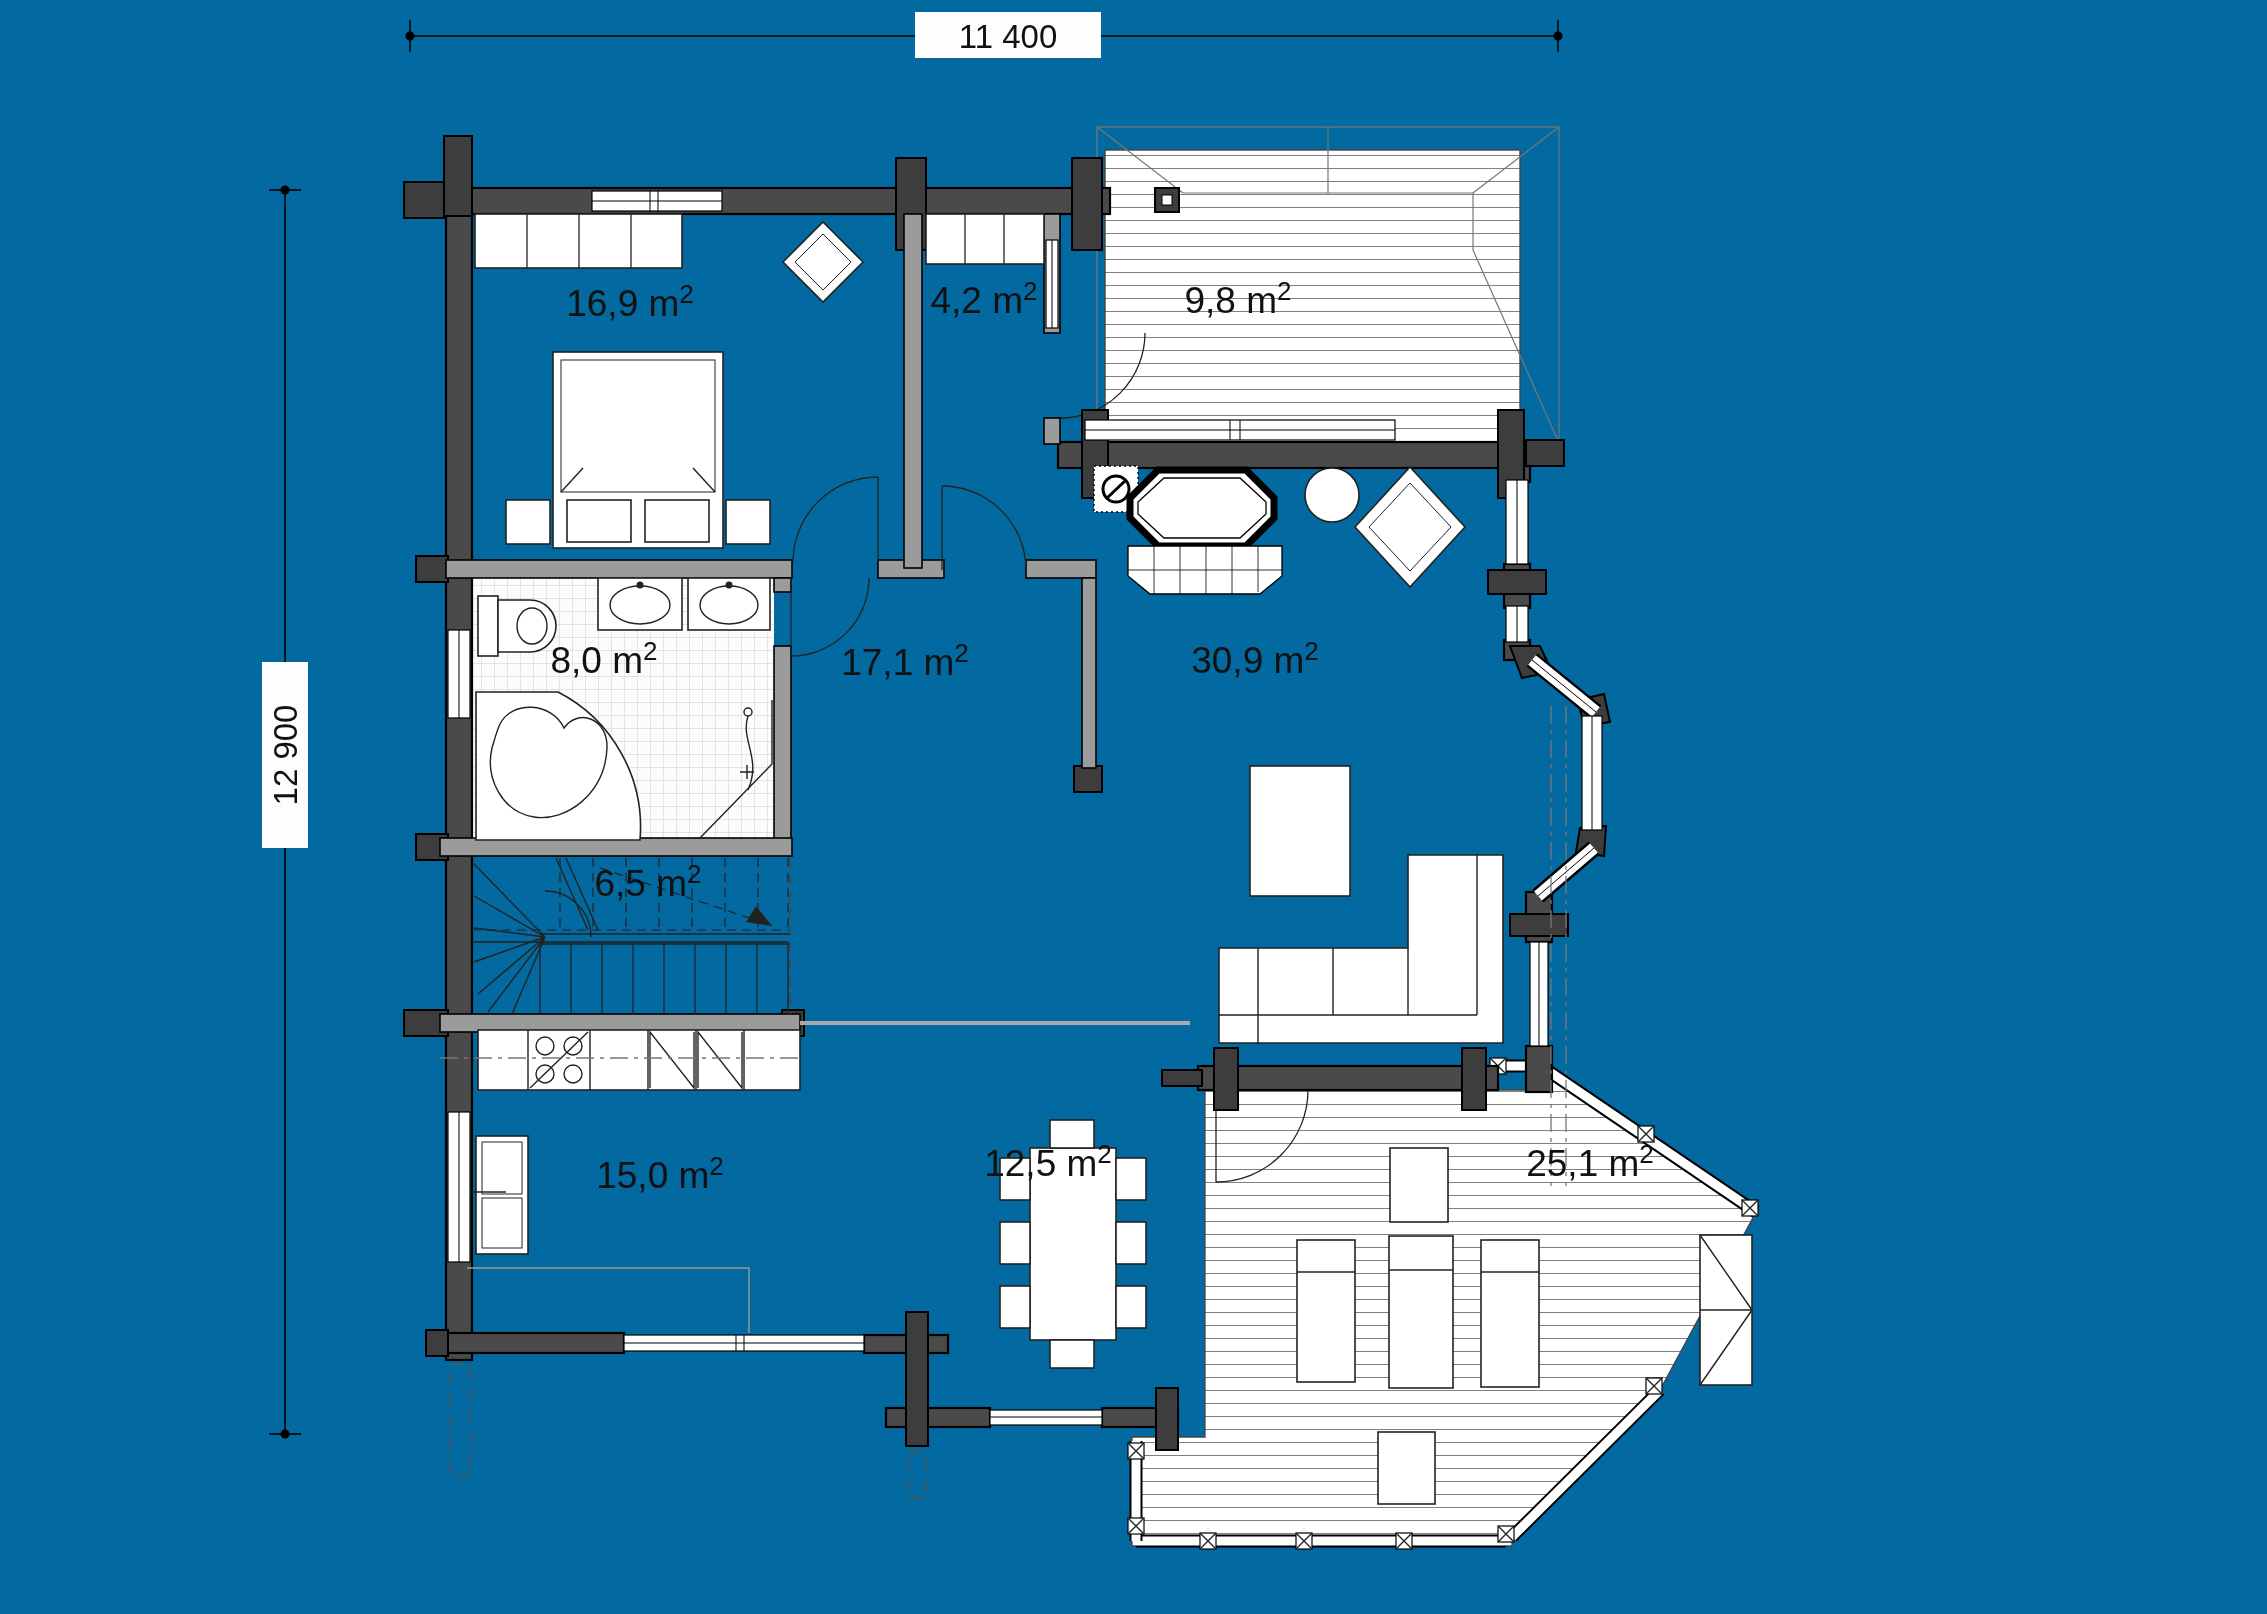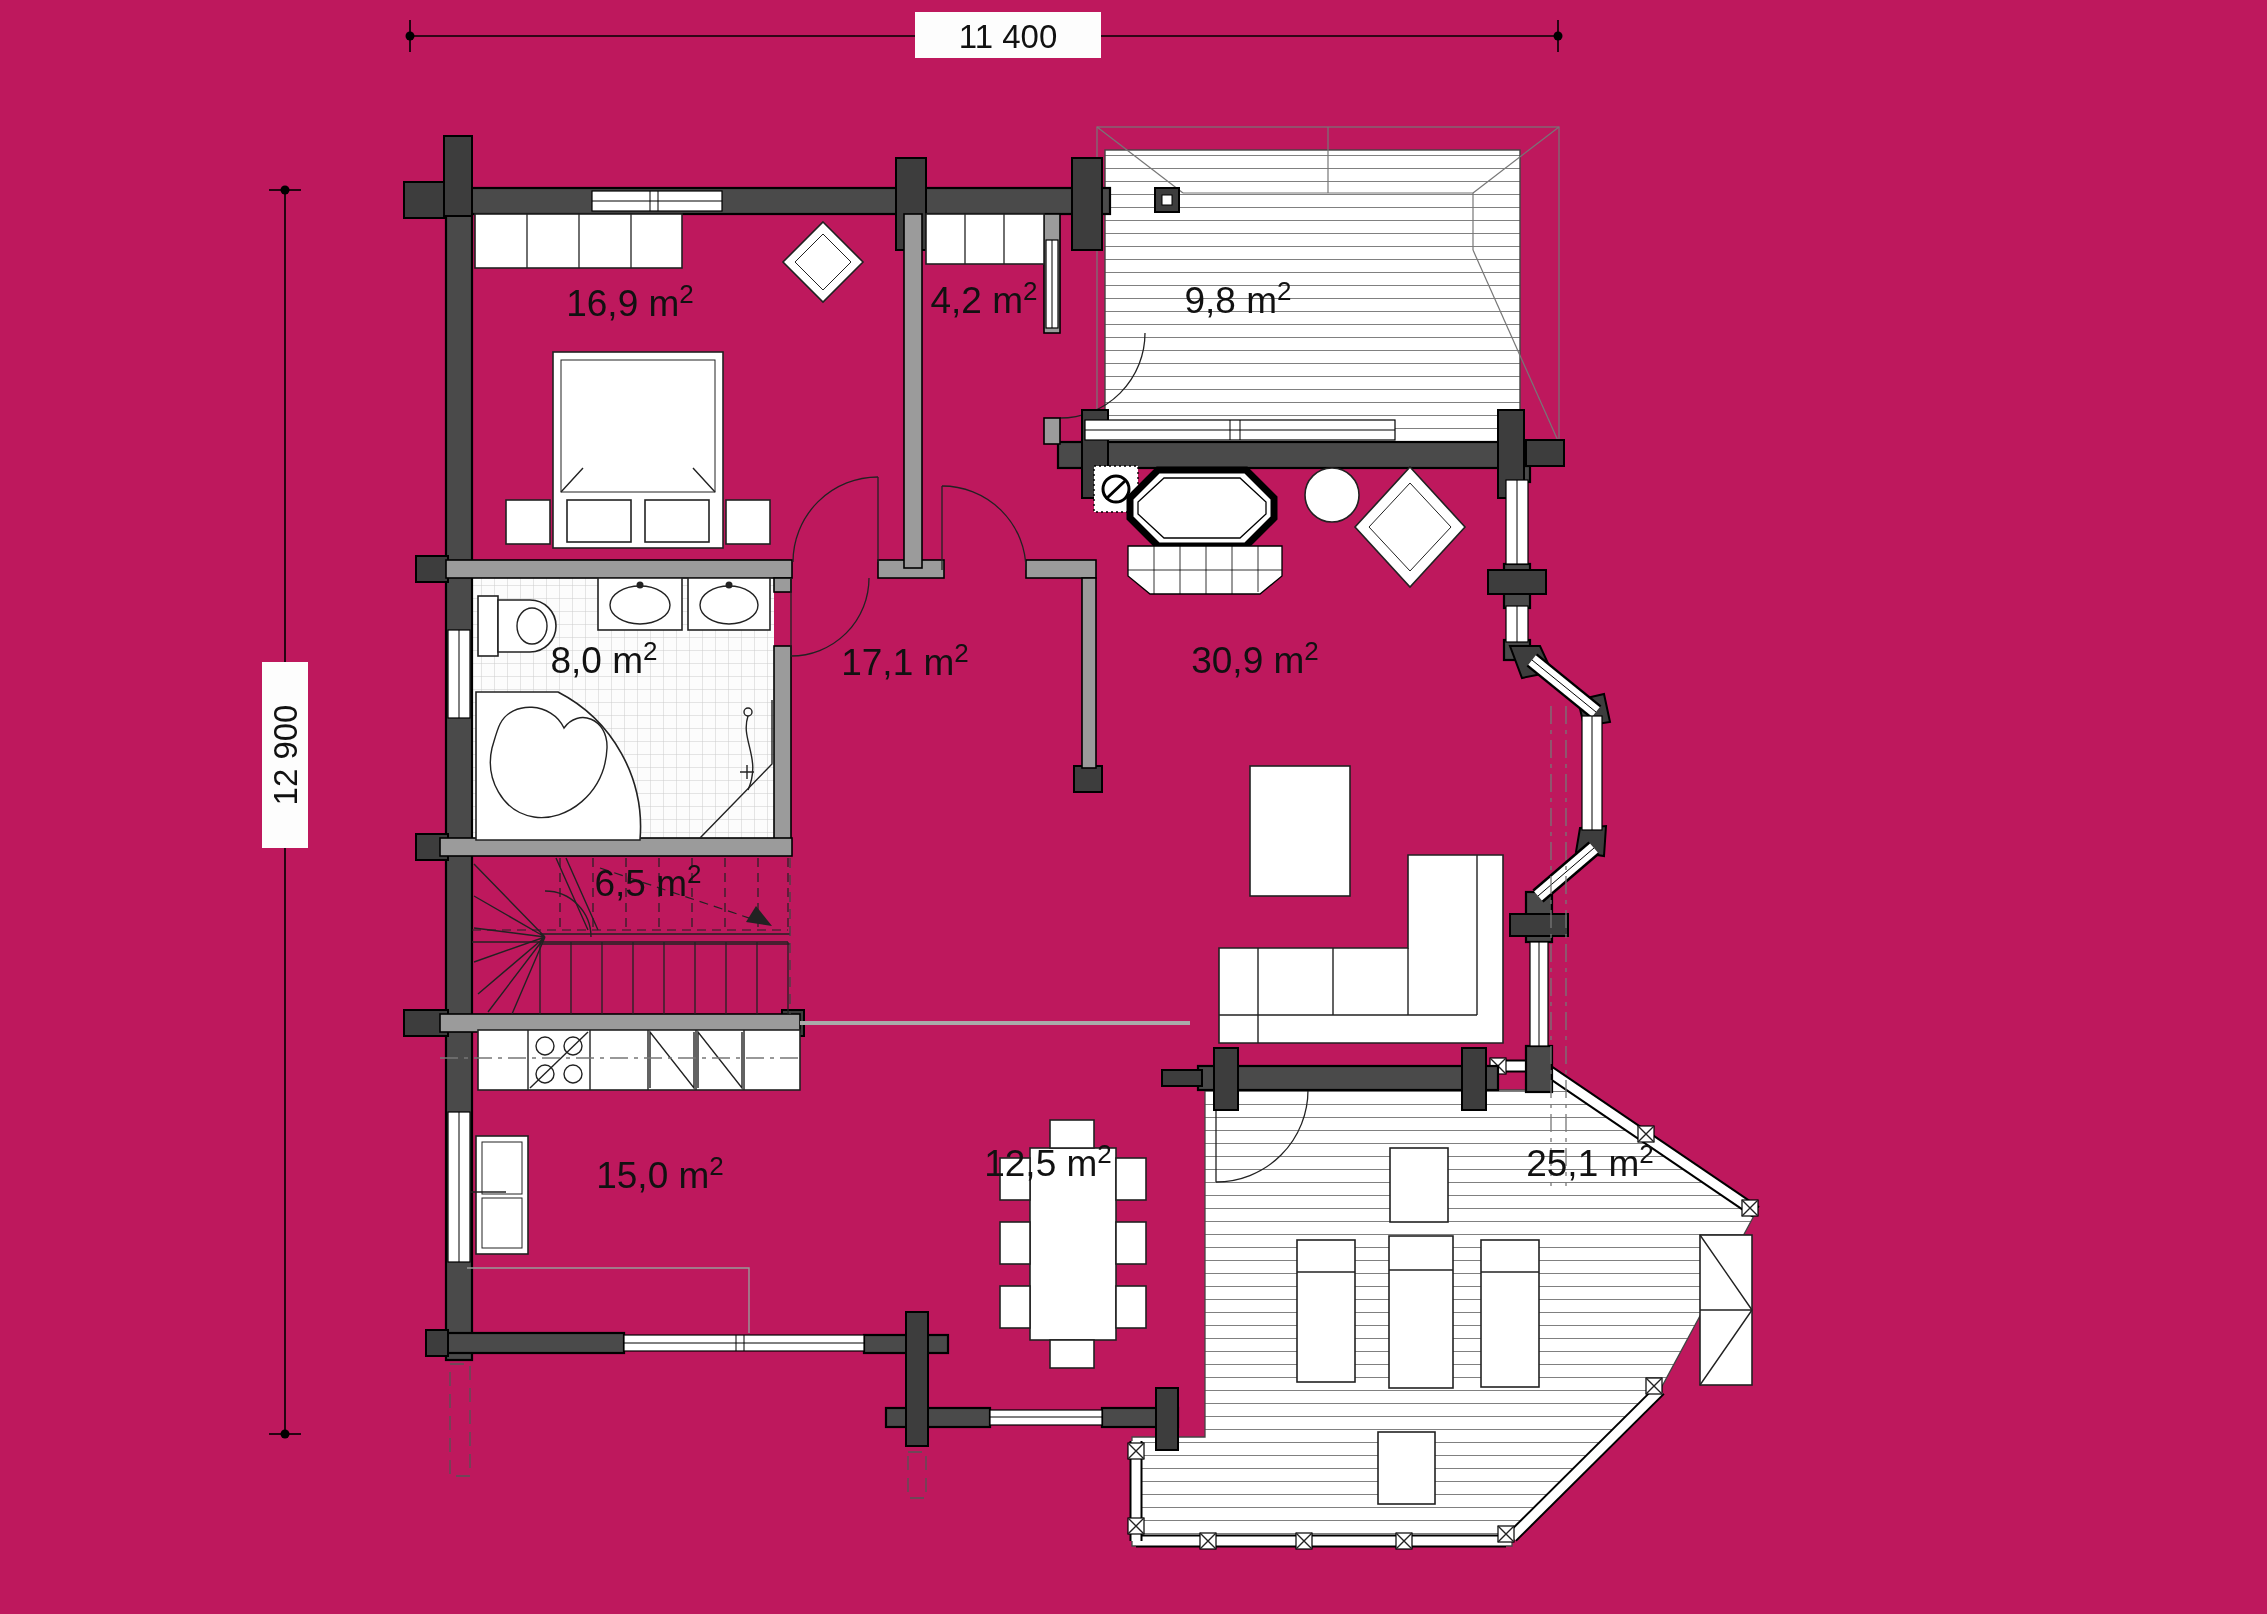--- a/index.html
+++ b/index.html
@@ -1,17 +1,17 @@
 <!DOCTYPE html>
 <html><head>
 <meta charset="utf-8">
 <style>
   html,body{margin:0;padding:0;background:#ffffff;}
   body{width:2267px;height:1614px;position:relative;font-family:"Liberation Sans",sans-serif;}
-  #stage{position:absolute;inset:0;background:#be185d;text-align:right;}
+  #stage{position:absolute;inset:0;background:#0369a1;text-align:right;}
   svg{display:block;width:2267px;height:1614px;}
   .wd{fill:#4a4a4a;stroke:#000;stroke-width:2.2;}      
   .po{fill:#3d3d3d;stroke:#000;stroke-width:2;}        
   .wg{fill:#9b9b9b;stroke:#000;stroke-width:1.6;}      
   .win{fill:#fff;stroke:#000;stroke-width:1.2;}
   .winline{stroke:#000;stroke-width:1;}
   .furn{fill:#fff;stroke:#222;stroke-width:1.6;}
   .thin{fill:none;stroke:#222;stroke-width:1.4;}
   .roof{fill:none;stroke:#777;stroke-width:1.2;}
   .arc{fill:none;stroke:#222;stroke-width:1.3;}

